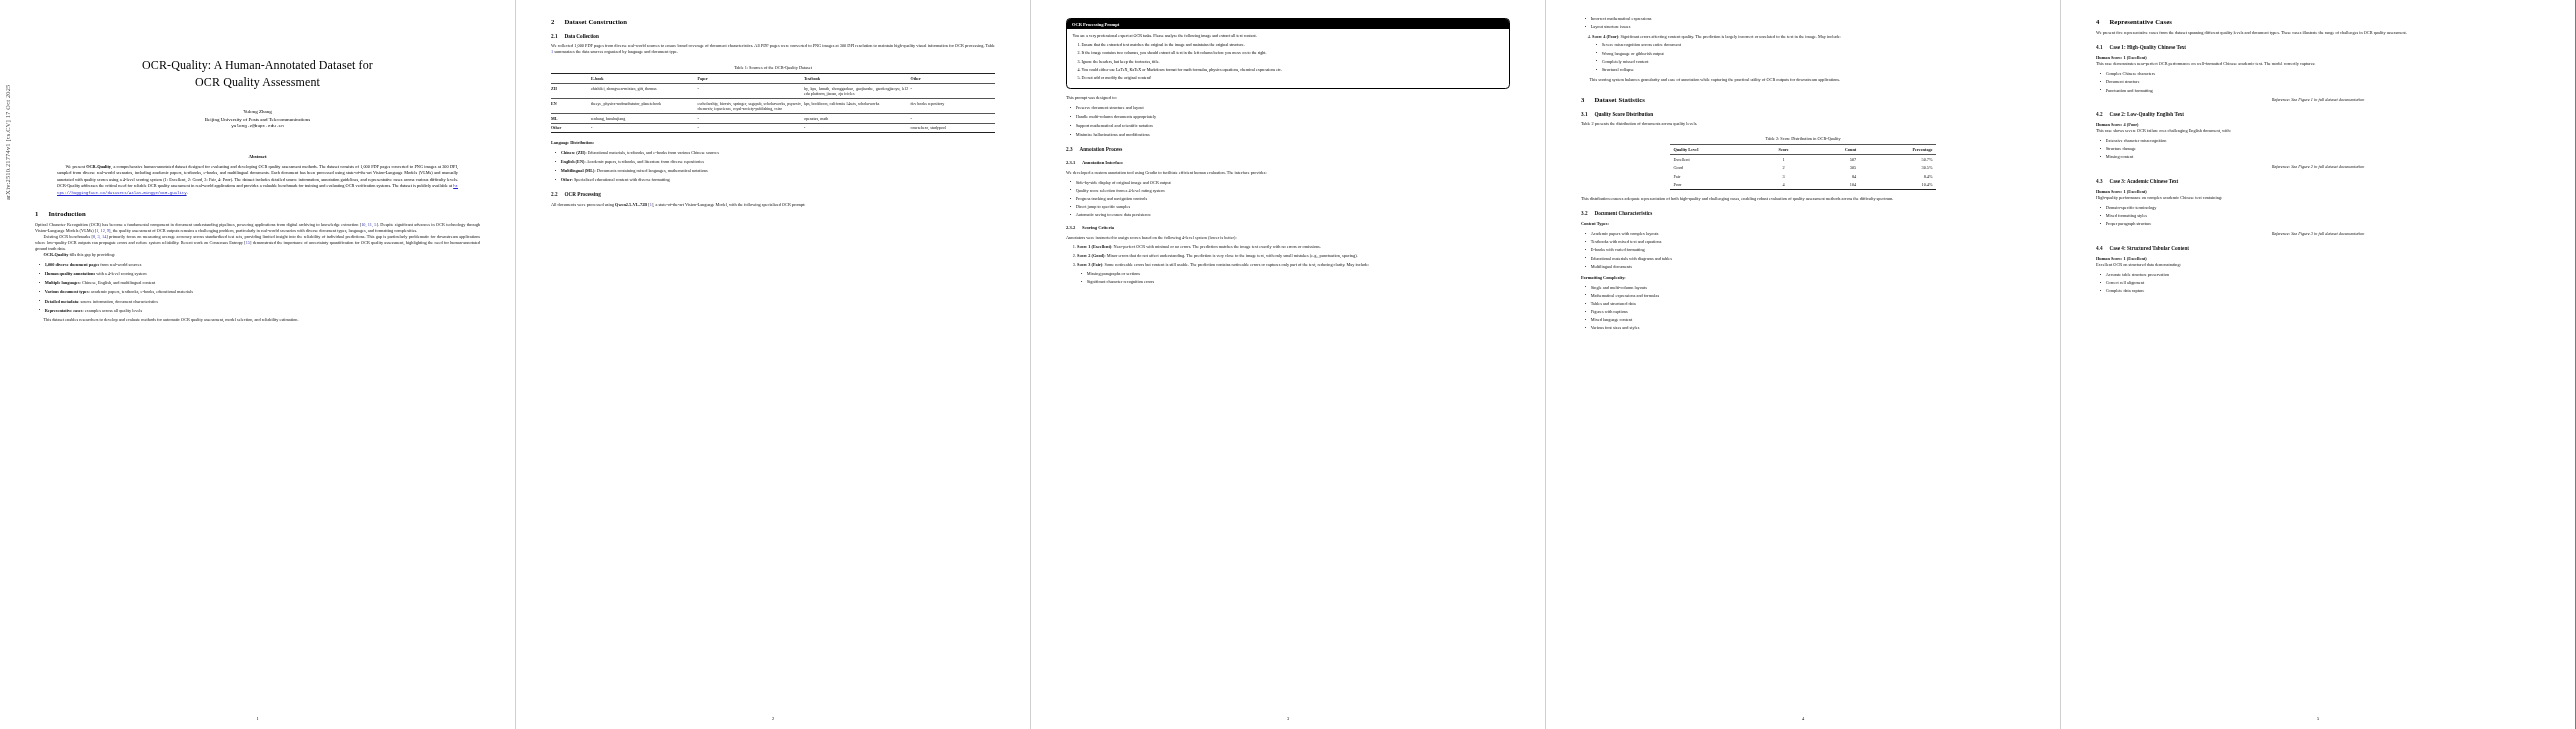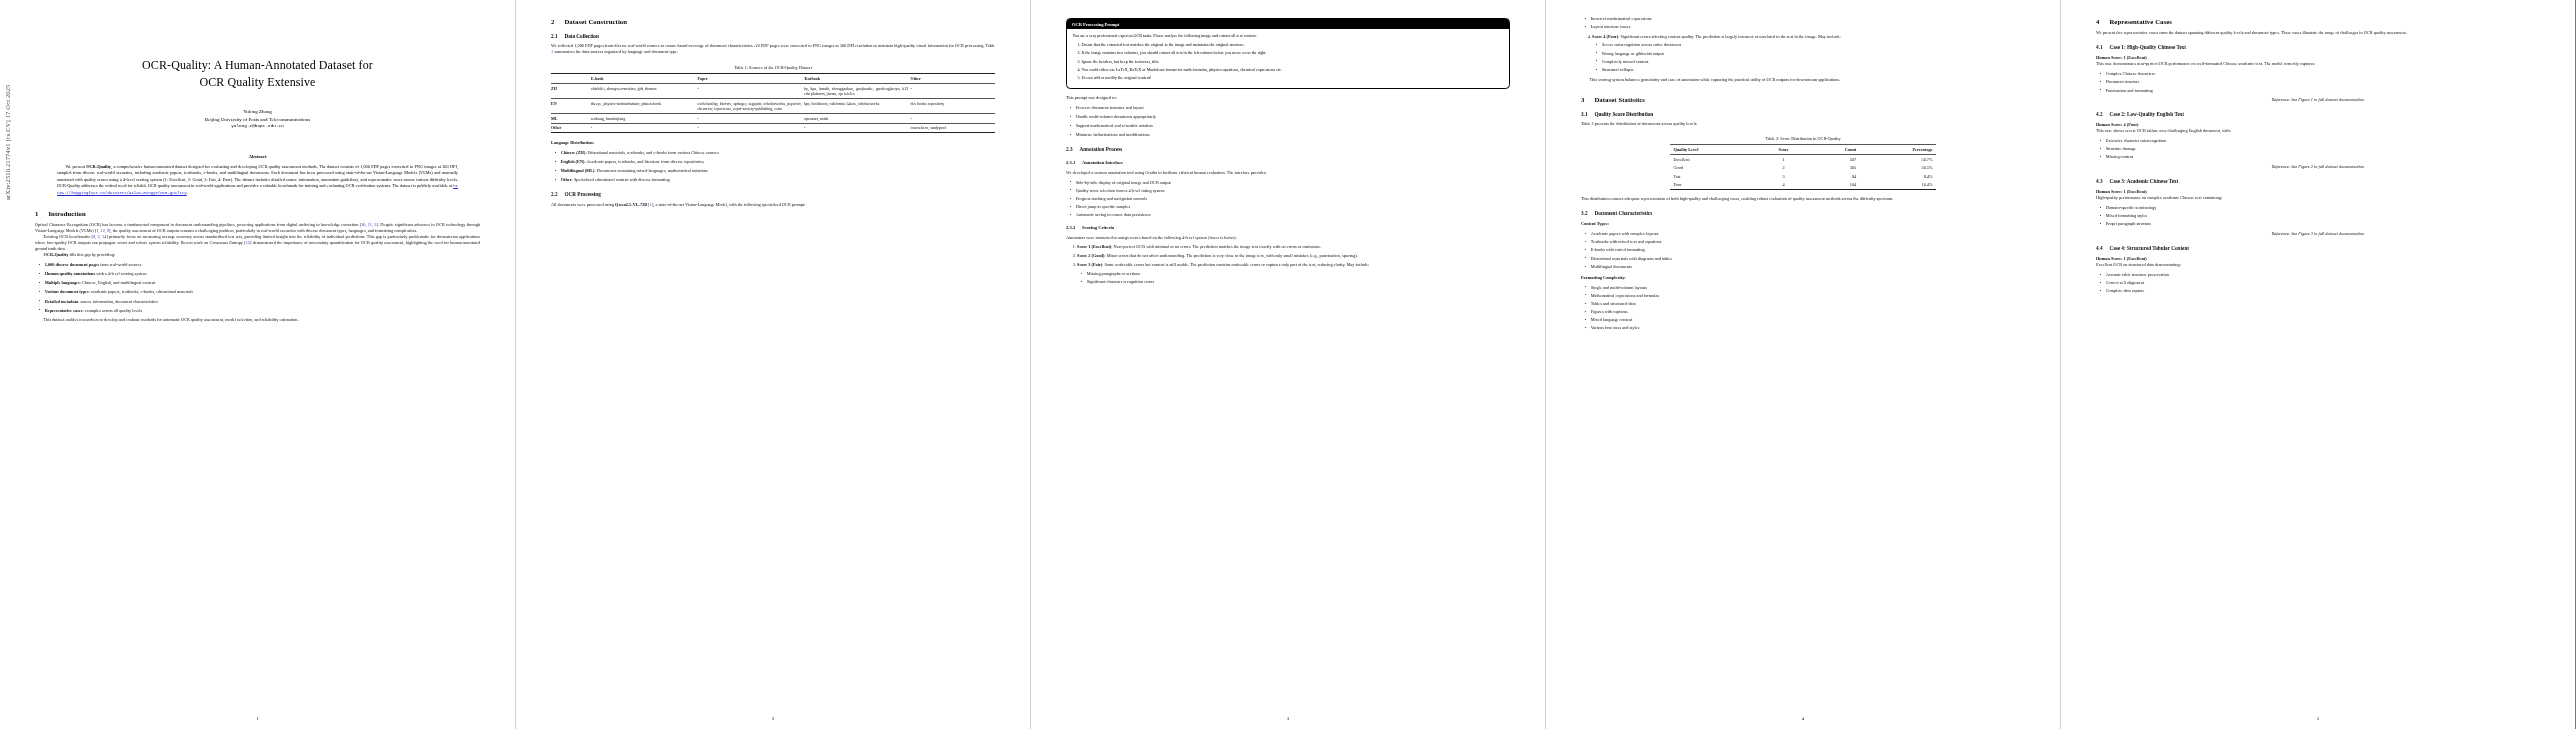--- a/index.html
+++ b/index.html
@@ -61,21 +61,21 @@
 <body>
 
 <div class="sheet">
 <div class="pages">
 
   <div class="page">
     <div class="arxiv-stamp">arXiv:2510.21774v1  [cs.CV]  17 Oct 2025</div>
 
     <div class="title">
       <div>OCR-Quality: A Human-Annotated Dataset for</div>
-      <div>OCR Quality Extensive</div>
+      <div>OCR Quality Assessment</div>
     </div>
 
     <div class="author">
       <div>Yulong Zhang</div>
       <div>Beijing University of Posts and Telecommunications</div>
       <div class="email">yulong.z@bupt.edu.cn</div>
     </div>
 
     <div class="abs-head">Abstract</div>
     <div class="abstract">

